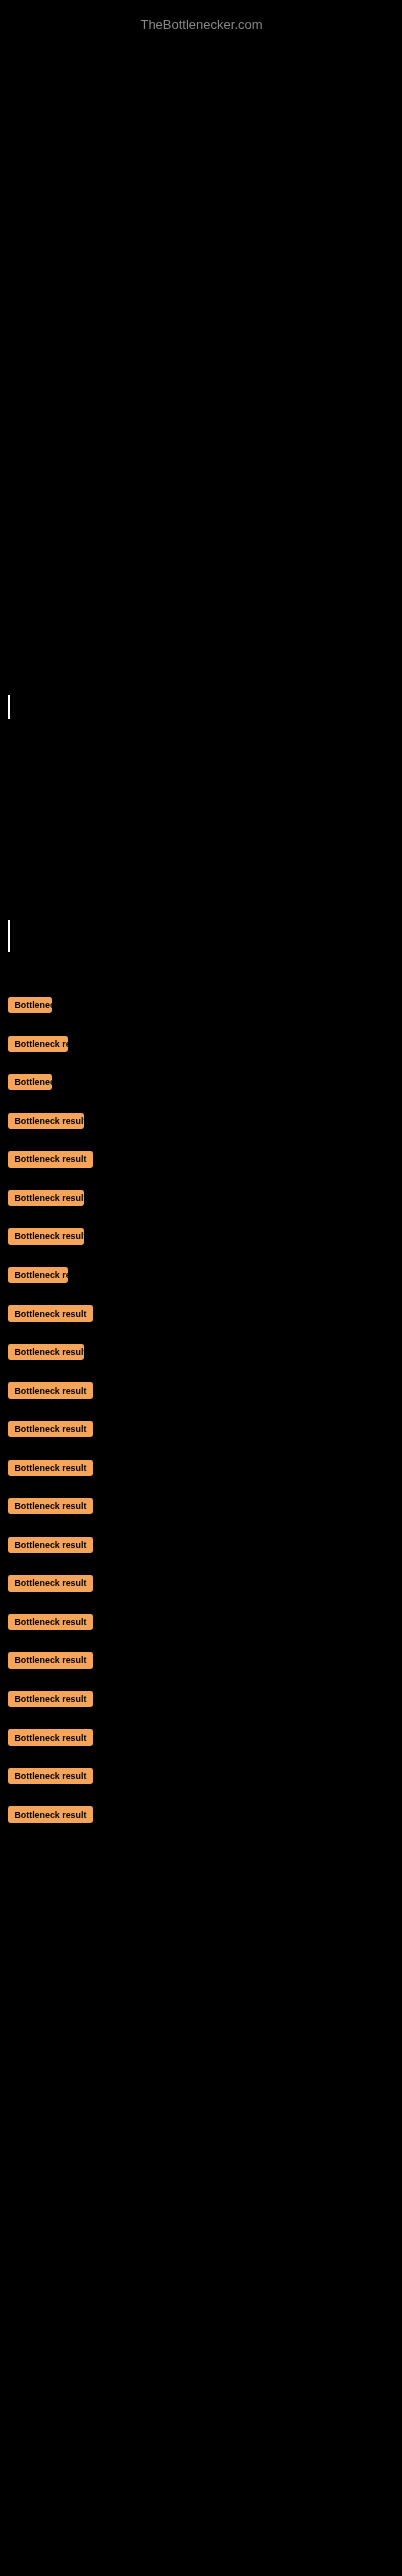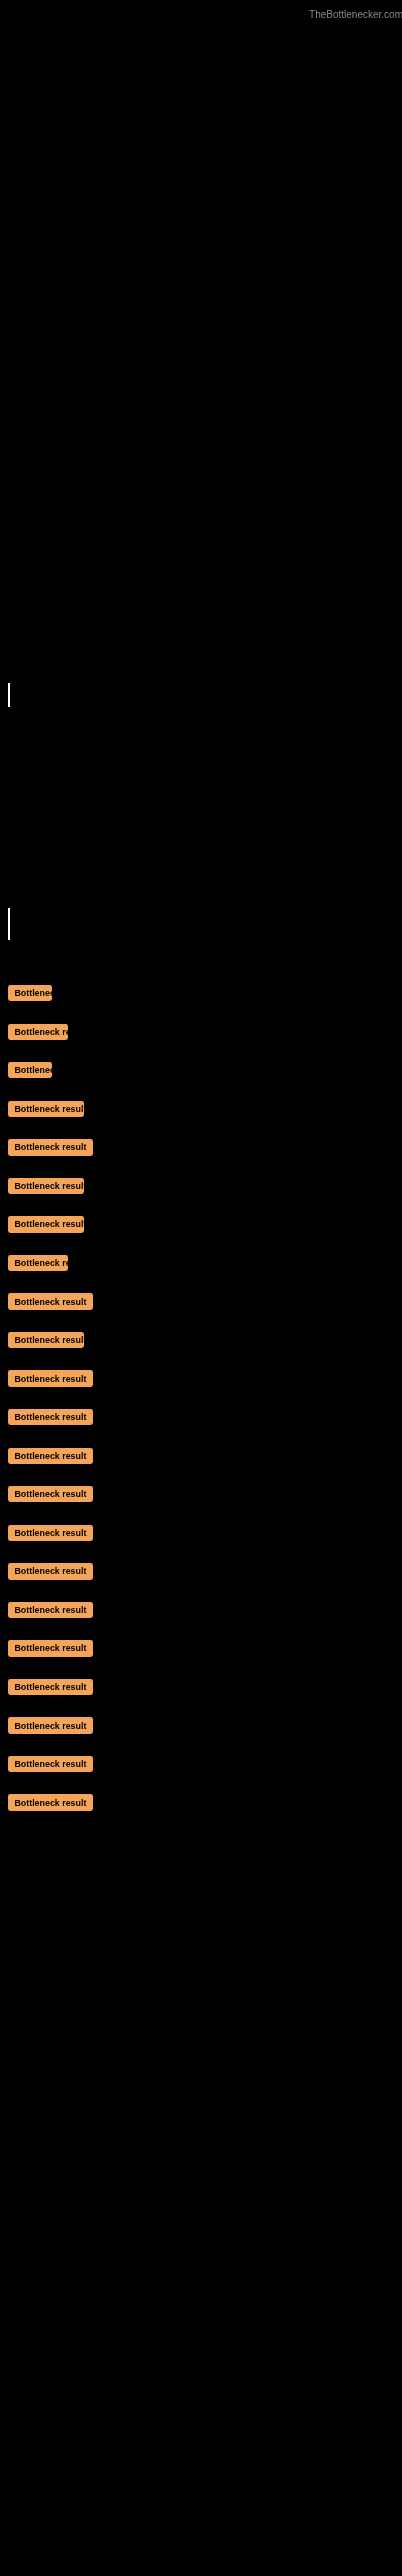--- a/index.html
+++ b/index.html
@@ -11,23 +11,23 @@
     body {
       background-color: #000000;
       width: 403px;
       min-height: 2576px;
       font-family: Arial, sans-serif;
       position: relative;
     }
 
     .site-title {
       color: #888888;
-      font-size: 10px;
-      text-align: right;
-      padding-top: 9px;
+      font-size: 13px;
+      text-align: center;
+      padding-top: 17px;
       padding-bottom: 3.2px;
     }
 
     .dark-section {
       background-color: #000000;
       width: 100%;
     }
 
     .cursor-bar {
       width: 1.6px;

